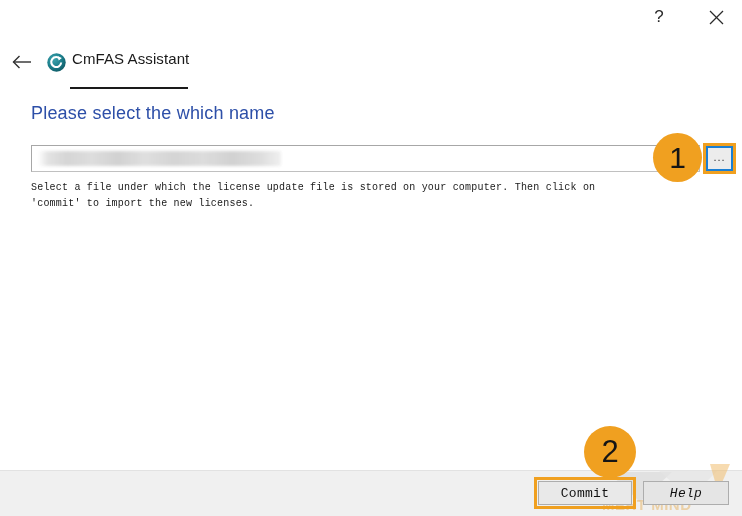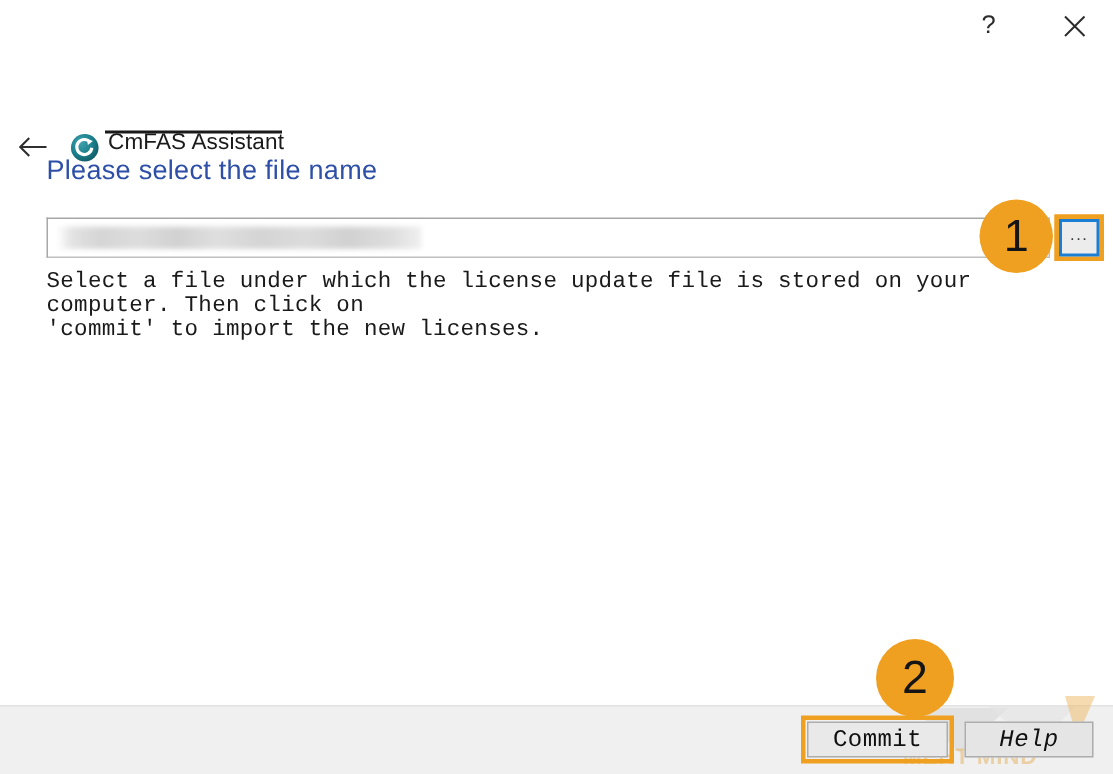--- a/index.html
+++ b/index.html
@@ -48,21 +48,20 @@
   .win-help { left: 636px; font-size: 17px; font-weight: 400; }
   .win-close { left: 693px; font-size: 17px; font-weight: 300; }
   .win-close svg { display: block; }
 
   
   .nav-row {
     position: absolute;
     left: 0; top: 48px;
     width: 742px;
     height: 32px;
-    margin-top: 36px;
   }
   .back-arrow {
     position: absolute;
     left: 9px; top: 0px;
     width: 26px; height: 28px;
     display: flex;
     align-items: center;
     justify-content: center;
     color: #2f2f2f;
   }
@@ -157,21 +156,21 @@
     letter-spacing: 1px;
     margin-bottom: 4px;
     font-family: "Liberation Sans", sans-serif;
   }
 
   .desc {
     position: absolute;
     left: 31px; top: 180px;
     width: 690px;
     font-family: "Liberation Mono", monospace;
-    font-size: 15px;
+    font-size: 10px;
     line-height: 16px;
     color: #1a1a1a;
     letter-spacing: 0.2px;
     white-space: pre-line;
   }
 
   
   .footer {
     position: absolute;
     left: 0; top: 470px;
@@ -209,21 +208,21 @@
     box-sizing: border-box;
     border: 3px solid #f0a020;
     background: transparent;
   }
   .btn {
     position: absolute;
     box-sizing: border-box;
     border: 1px solid #adadad;
     background: #e9e9e9;
     font-family: "Liberation Mono", monospace;
-    font-size: 16px;
+    font-size: 13px;
     color: #101010;
     display: flex;
     align-items: center;
     justify-content: center;
     letter-spacing: 0.3px;
   }
   .btn-commit {
     left: 538px; top: 481px;
     width: 94px; height: 24px;
   }
@@ -299,21 +298,21 @@
         <circle cx="9.5" cy="9.5" r="9.2" fill="url(#lg)"></circle>
         <path d="M13.2 6.0 A5.0 5.0 0 1 0 14.2 9.5" fill="none" stroke="#ffffff" stroke-width="2.1" stroke-linecap="butt"></path>
         <polygon points="11.0,3.6 14.9,5.0 11.6,7.6" fill="#ffffff"></polygon>
       </svg>
     </div>
 
     <div class="brand-title">CmFAS Assistant</div>
   </div>
   <div class="title-underline"></div>
 
-  <div class="page-heading">Please select the file name</div>
+  <div class="page-heading">Please select the which name</div>
 
   <div class="file-input">
     <div class="redacted"></div>
   </div>
 
   <div class="browse-wrap">
     <div class="browse-highlight"></div>
     <div class="browse-btn">
       <span class="browse-dots">...</span>
     </div>

